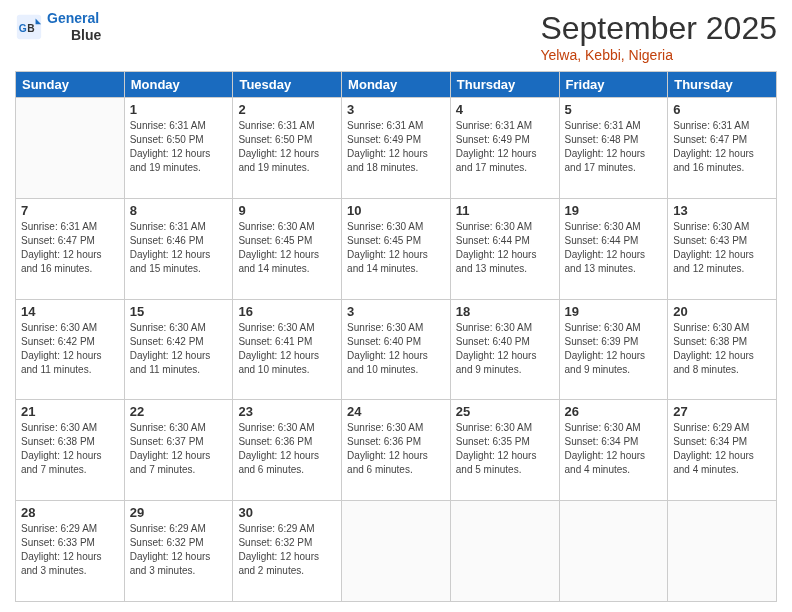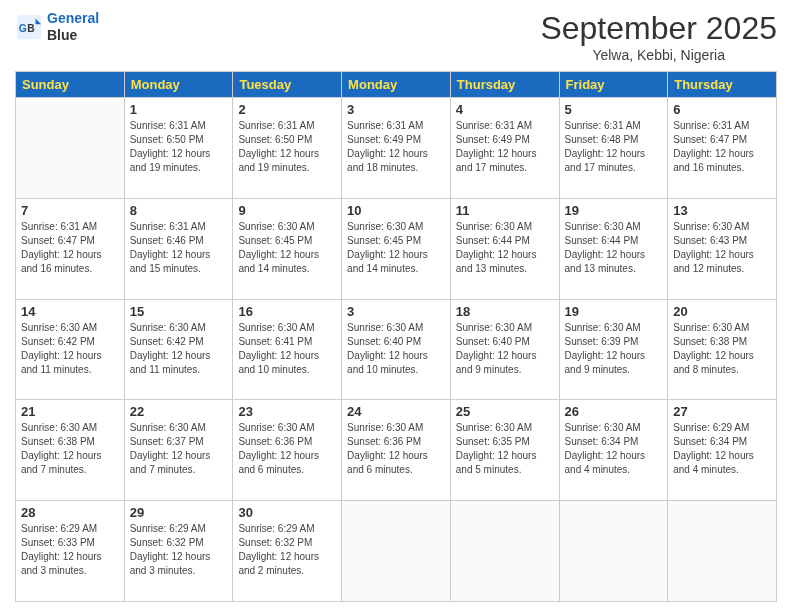--- a/index.html
+++ b/index.html
@@ -26,40 +26,40 @@
     .logo {
       display: flex;
       align-items: center;
       gap: 4px;
     }
     .logo-icon {
       width: 28px;
       height: 28px;
     }
     .title-block {
-      text-align: center;
+      text-align: left;
     }
     .month-title {
       font-size: 32px;
       color: #333;
       font-weight: 400;
     }
     .location {
       font-size: 14px;
-      color: #404040;
+      color: #c2410c;
     }
     .calendar {
       flex: 1;
       border-collapse: collapse;
       width: 100%;
       table-layout: fixed;
     }
     .calendar thead tr th {
       background-color: #1a6bbf;
-      color: #fde047;
+      color: #ffffff;
       text-align: left;
       padding: 5px 6px;
       font-size: 13px;
       font-weight: 600;
       border: 1px solid #ccc;
     }
     .calendar tbody tr td {
       border: 1px solid #ccc;
       vertical-align: top;
       padding: 4px 5px;
@@ -90,21 +90,21 @@
   <div class="header">
     <div class="logo">
       <svg class="logo-icon" viewBox="0 0 30 30">
         <rect x="2" y="2" width="26" height="26" rx="3" fill="#e8f0fe"></rect>
         <text x="4" y="20" font-size="11" font-weight="bold" fill="#1a6bbf">G</text>
         <text x="13" y="20" font-size="11" font-weight="bold" fill="#333">B</text>
         <polygon points="22,6 28,12 22,12" fill="#1a6bbf"></polygon>
       </svg>
       <div>
         <div style="font-size:14px;font-weight:bold;color:#1a6bbf;line-height:1.2;">General</div>
-        <div style="font-size:14px;font-weight:bold;color:#333;line-height:1.2;">Blue</div>
+        <div style="font-size:14px;font-weight:bold;color:#333;line-height:1.2;margin-left:24px;">Blue</div>
       </div>
     </div>
     <div class="title-block">
       <div class="month-title">September 2025</div>
       <div class="location">Yelwa, Kebbi, Nigeria</div>
     </div>
   </div>
 
   <table class="calendar">
     <thead>

